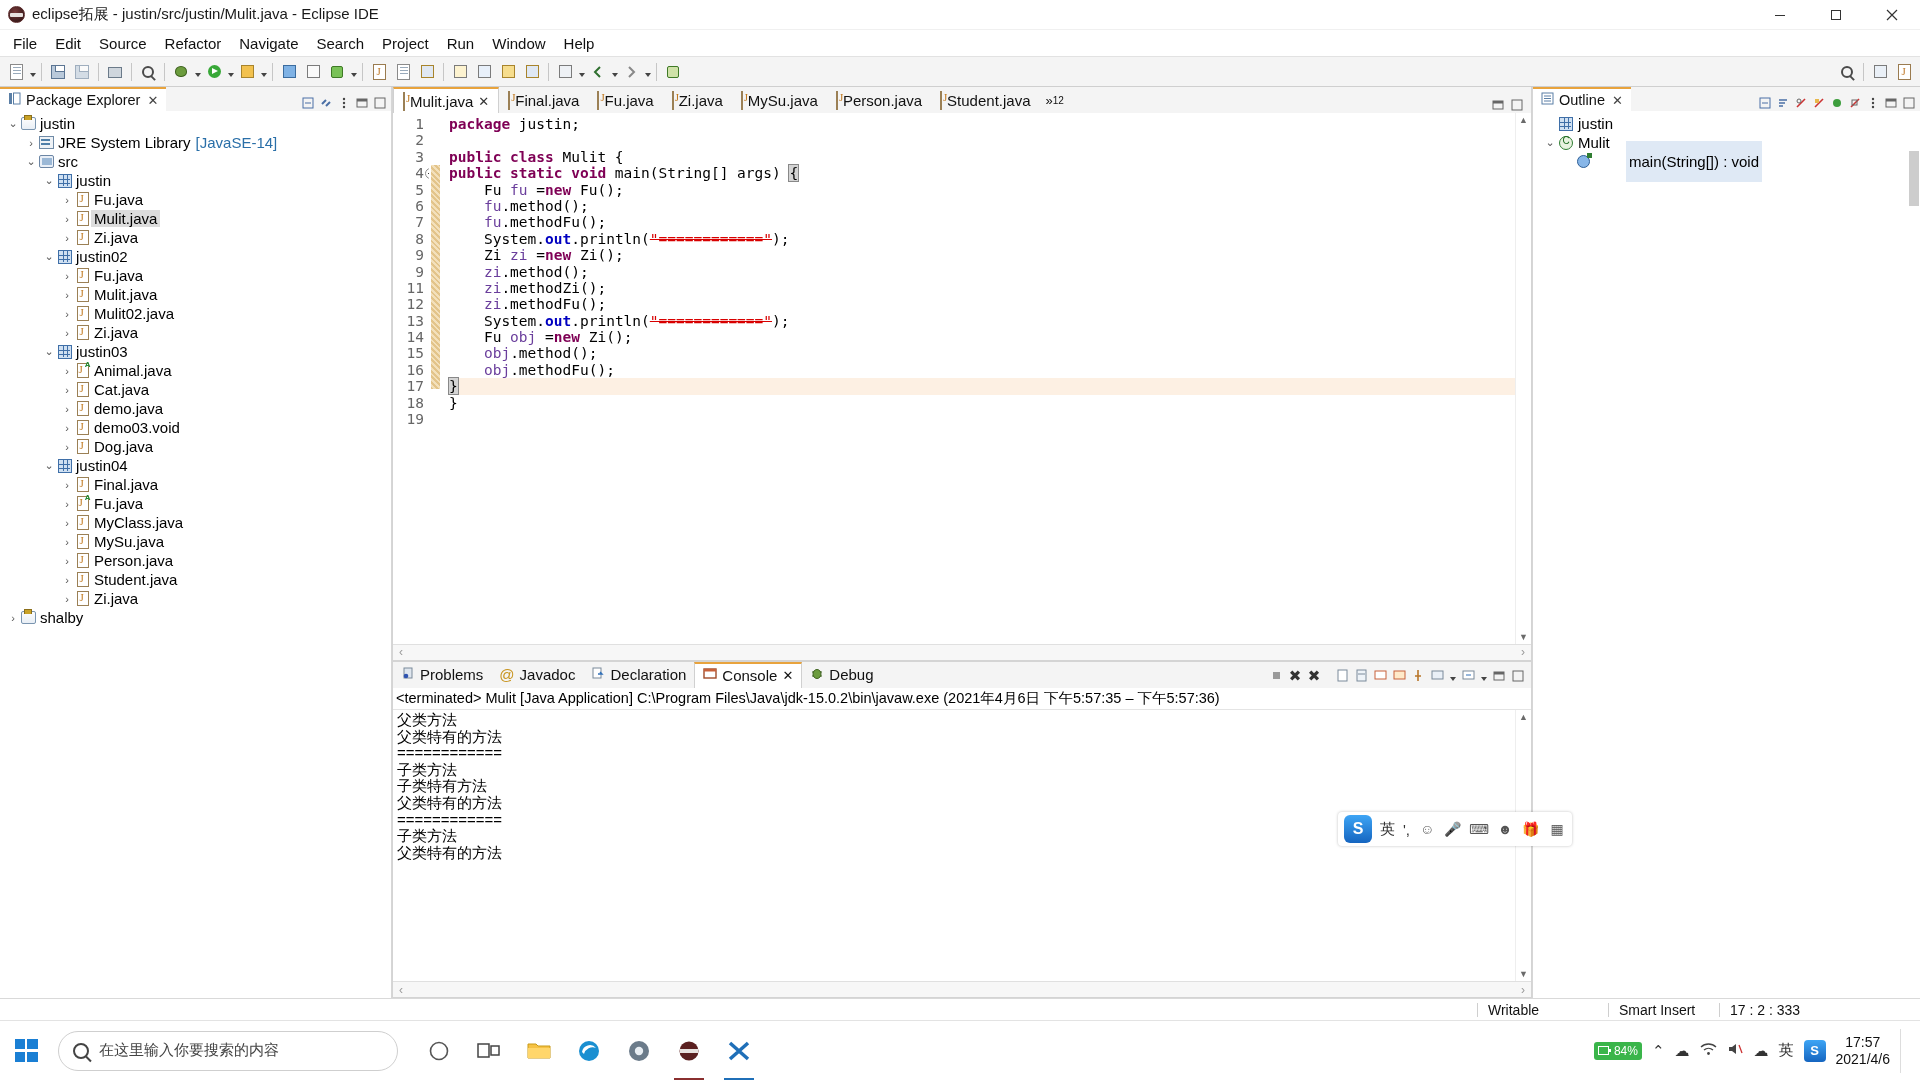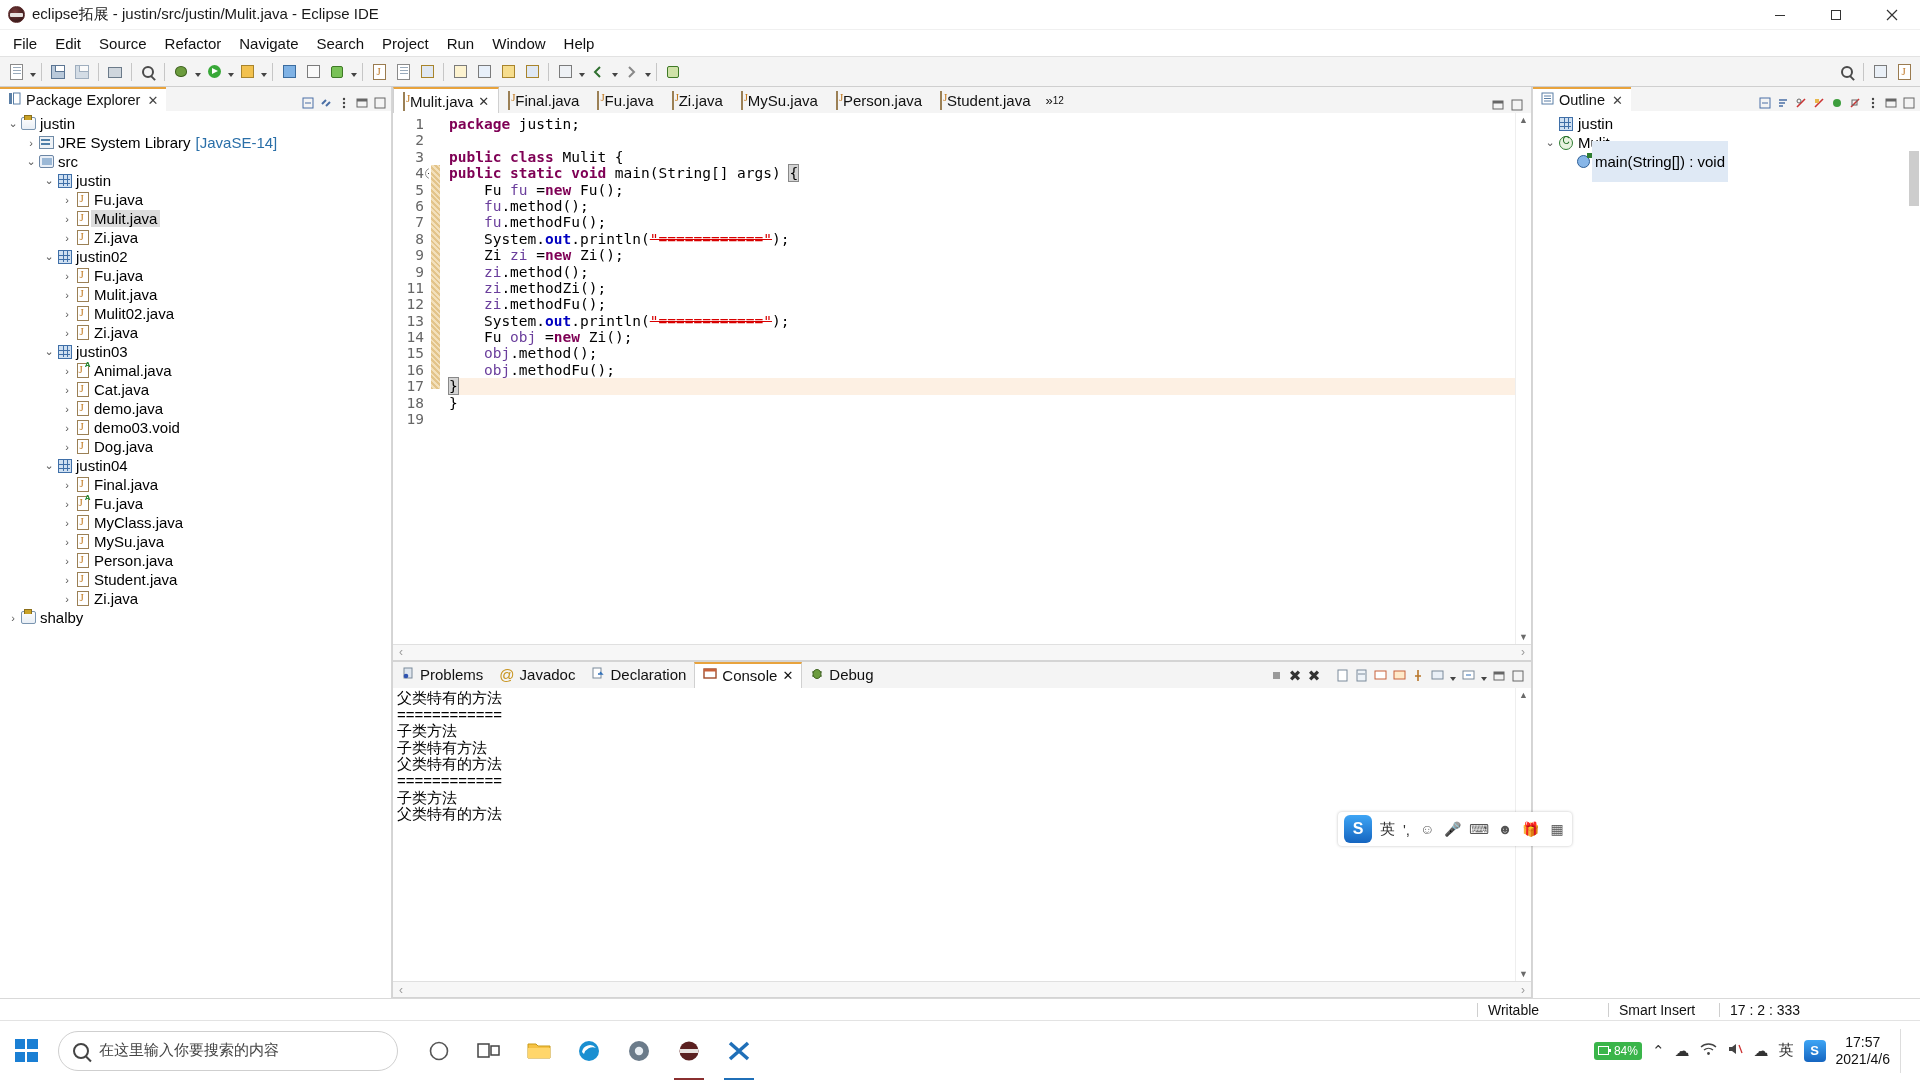--- a/index.html
+++ b/index.html
@@ -815,22 +815,24 @@
                   <rect x="2" y="3" width="10" height="2.5" fill="#666"></rect>
                 </svg>
               </span>
               <span class="vbtn">
                 <svg width="14" height="14" viewBox="0 0 14 14">
                   <rect x="2" y="2" width="10" height="10" fill="none" stroke="#666"></rect>
                 </svg>
               </span>
             </div>
           </div>
+        <div class="cheader">&lt;terminated&gt; Mulit [Java Application] C:\Program Files\Java\jdk-15.0.2\bin\javaw.exe  (2021年4月6日 下午5:57:35 – 下午5:57:36)</div>
         <div style="flex:1; display:flex; min-height:0;">
           <div class="cbody" id="cbody">
+              <div class="coline">父类方法</div>
               <div class="coline">父类特有的方法</div>
               <div class="coline">============</div>
               <div class="coline">子类方法</div>
               <div class="coline">子类特有方法</div>
               <div class="coline">父类特有的方法</div>
               <div class="coline">============</div>
               <div class="coline">子类方法</div>
               <div class="coline">父类特有的方法</div>
             </div>
           <div class="vscrollcol">
@@ -931,21 +933,21 @@
               <span class="o-class"></span>
             </span>
             <span class="ol-label" style="">Mulit</span>
           </div>
           <div class="ol-row">
             <span style="width:28px"></span>
             <span class="twist"></span>
             <span class="ticon">
               <span class="o-method"></span>
             </span>
-            <span class="ol-label sel" style="background:#dfe9f5;padding:12px 3px;">main(String[]) : void</span>
+            <span class="ol-label sel" style="background:#dfe9f5;padding:12px 3px;margin-left:34px;">main(String[]) : void</span>
           </div>
         </div>
     </div>
 
   </div>
 
   <div class="statusbar">
     <div class="st-seg st-left"></div>
     <div class="st-div"></div>
     <div class="st-seg" style="width:130px">Writable</div>

